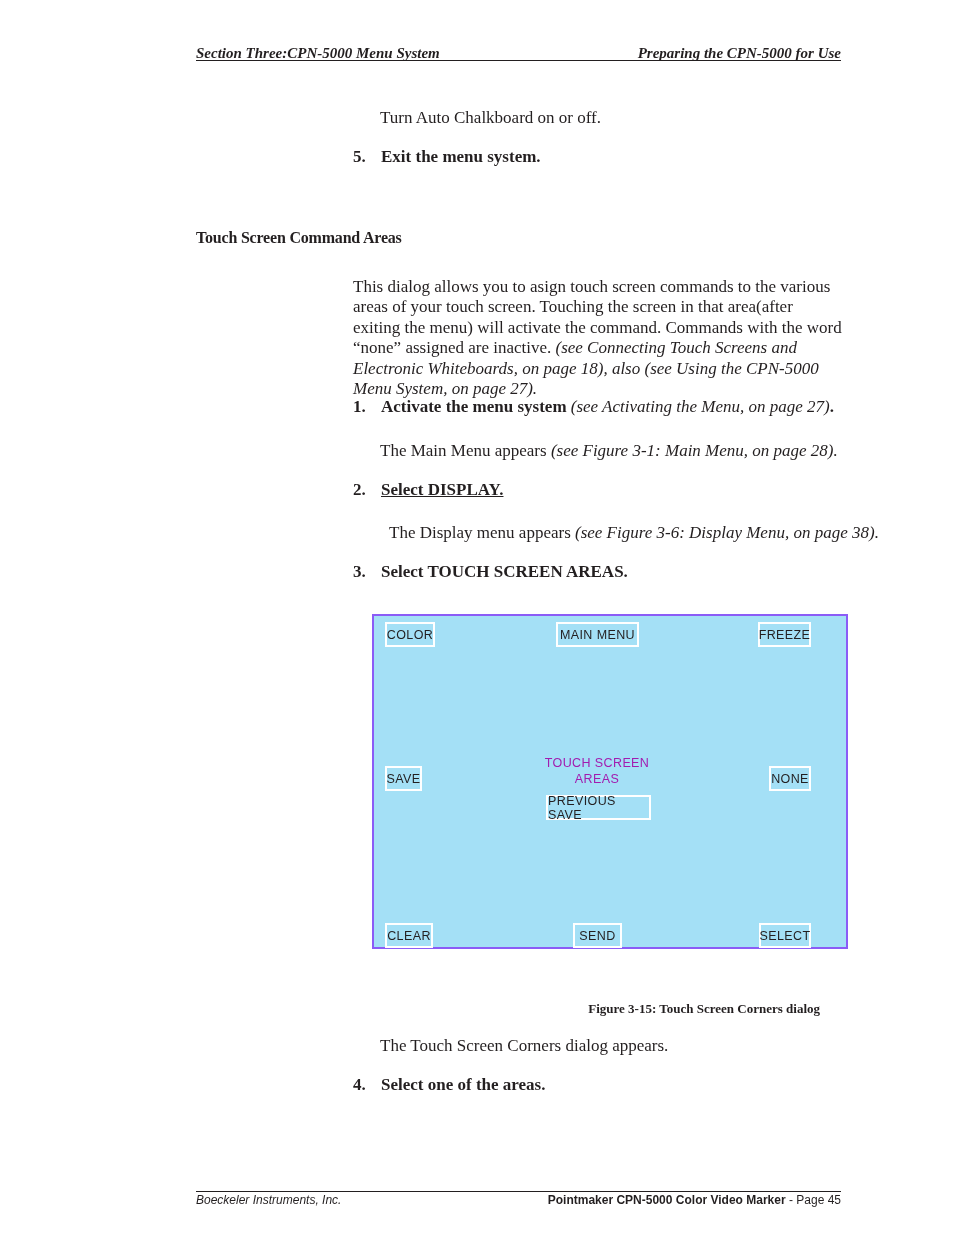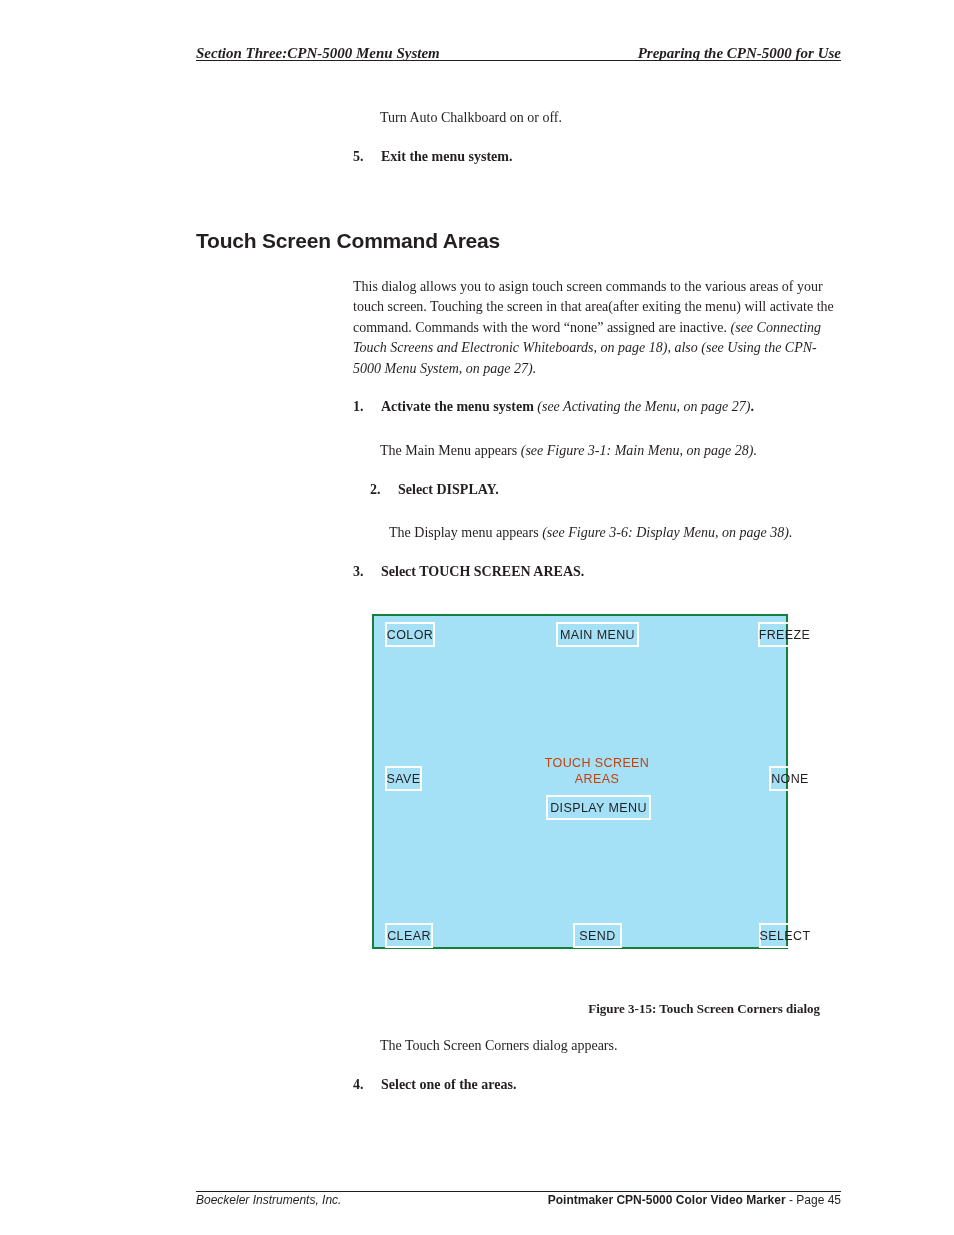--- a/index.html
+++ b/index.html
@@ -10,42 +10,42 @@
   }
   .abs { position: absolute; }
   .header {
     left: 196px; top: 44px; width: 645px; height: 16px;
     border-bottom: 1px solid #231f20;
     font-family: "Liberation Serif", serif; font-style: italic; font-weight: bold;
     font-size: 15px;
   }
   .header .left { position: absolute; left: 0; top: 1px; }
   .header .right { position: absolute; right: 0; top: 1px; }
-  .serif { font-family: "Liberation Serif", serif; font-size: 14px; line-height: 20.4px; }
+  .serif { font-family: "Liberation Serif", serif; font-size: 17px; line-height: 20.4px; }
   .step { font-weight: bold; }
   .step .num { display: inline-block; width: 28px; }
   .italic { font-style: italic; }
   .h2 {
     left: 196px; top: 229px;
-    font-family: Liberation Sans, sans-serif; font-weight: bold; font-size: 21px;
+    font-family: Liberation Serif, serif; font-weight: bold; font-size: 16px;
     letter-spacing: -0.2px;
   }
   .dialog {
-    left: 372px; top: 614px; width: 416px; height: 335px;
-    background: #a4e0f6; border: 2px solid #15803d; box-sizing: border-box;
+    left: 372px; top: 614px; width: 476px; height: 335px;
+    background: #a4e0f6; border: 2px solid #8b5cf6; box-sizing: border-box;
   }
   .dbtn {
     position: absolute; border: 2px solid #ffffff; box-sizing: border-box;
     font-family: "Liberation Sans", sans-serif; font-size: 12.5px; color: #231f20;
     display: flex; align-items: center; justify-content: center; letter-spacing: 0.4px;
     height: 25px;
   }
   .dlabel {
     position: absolute; font-family: "Liberation Sans", sans-serif; font-size: 12.5px;
-    text-align: center; line-height: 16px; letter-spacing: 0.4px; color: #c2410c;
+    text-align: center; line-height: 16px; letter-spacing: 0.4px; color: #a21caf;
   }
   .caption {
     left: 372px; width: 448px; top: 970px; text-align: right;
     font-family: "Liberation Serif", serif; font-weight: bold; font-size: 13px; margin-top: 31px;
   }
   .footer {
     left: 196px; top: 1159px; width: 645px; border-top: 1px solid #231f20;
     font-family: "Liberation Sans", sans-serif; font-size: 12px; padding-top: 2px; margin-top: 32px;
   }
   .footer .left { position: absolute; left: 0; top: 1px; font-style: italic; }
@@ -76,21 +76,21 @@
 <div class="abs serif step" style="left:353px; top:397px;">
   <span class="num">1.</span><span>Activate the menu system</span>
   <span class="italic" style="font-weight:normal;">(see Activating the Menu, on page 27)</span><span>.</span>
 </div>
 
 <div class="abs serif" style="left:380px; top:441px;">
   <span>The Main Menu appears</span>
   <span class="italic">(see Figure 3-1: Main Menu, on page 28).</span>
 </div>
 
-<div class="abs serif step" style="left:370px; top:480px;">
+<div class="abs serif step" style="left:353px; top:480px;text-decoration:underline;">
   <span class="num">2.</span><span>Select DISPLAY.</span>
 </div>
 
 <div class="abs serif" style="left:380px; top:523px;margin-left:9px;">
   <span>The Display menu appears</span>
   <span class="italic">(see Figure 3-6: Display Menu, on page 38).</span>
 </div>
 
 <div class="abs serif step" style="left:353px; top:562px;">
   <span class="num">3.</span><span>Select TOUCH SCREEN AREAS.</span>
@@ -101,21 +101,21 @@
   <div class="dbtn" style="left:182px; top:6px; width:83px;">MAIN MENU</div>
   <div class="dbtn" style="left:384px; top:6px; width:53px;">FREEZE</div>
 
   <div class="dlabel" style="left:150px; width:146px; top:139px;">
     <div>TOUCH SCREEN</div>
     <div>AREAS</div>
   </div>
 
   <div class="dbtn" style="left:11px; top:150px; width:37px;">SAVE</div>
   <div class="dbtn" style="left:395px; top:150px; width:42px;">NONE</div>
-  <div class="dbtn" style="left:172px; top:179px; width:105px;">DISPLAY MENU</div>
+  <div class="dbtn" style="left:172px; top:179px; width:105px;">PREVIOUS SAVE</div>
 
   <div class="dbtn" style="left:11px; top:307px; width:48px;">CLEAR</div>
   <div class="dbtn" style="left:199px; top:307px; width:49px;">SEND</div>
   <div class="dbtn" style="left:385px; top:307px; width:52px;">SELECT</div>
 </div>
 
 <div class="abs caption">Figure 3-15:  Touch Screen Corners dialog</div>
 
 <div class="abs serif" style="left:380px; top:1036px;">The Touch Screen Corners dialog appears.</div>
 

